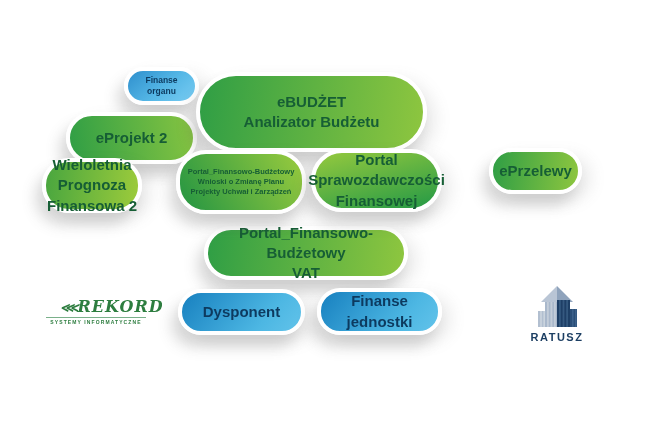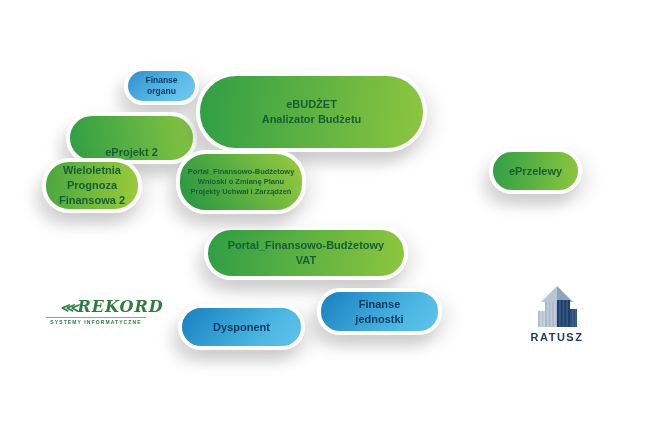--- a/index.html
+++ b/index.html
@@ -4,44 +4,44 @@
 <style>
   html,body{margin:0;padding:0;background:#fff;}
   .canvas{
     position:relative;width:650px;height:434px;background:#ffffff;overflow:hidden;
     font-family:"Liberation Sans",sans-serif;
   }
   
   .node{
     position:absolute;box-sizing:border-box;border:4px solid #ffffff;
     display:flex;align-items:center;justify-content:center;text-align:center;
-    font-weight:bold;font-size:11px;color:#165e35;
+    font-weight:bold;font-size:15px;color:#165e35;
     box-shadow:-7px 12px 14px rgba(90,90,90,.22), 9px 7px 16px rgba(110,110,110,.14);
   }
   .node span{white-space:pre-line;line-height:1.35;}
   .blue-text{color:#0d3a5f;}
   
   .grad-a{background:linear-gradient(97deg,#2f9e45 0%,#8ec63f 100%);}
   .grad-b{background:linear-gradient(60deg,#2f9a42 10%,#93c83e 95%);}
   .grad-c{background:linear-gradient(165deg,#95c93e 0%,#2f9e45 90%);}
-  .grad-d{background:linear-gradient(80deg,#2f9e45 0%,#86c441 100%);align-items:flex-end;}
+  .grad-d{background:linear-gradient(80deg,#2f9e45 0%,#86c441 100%);}
   .grad-e{background:linear-gradient(95deg,#49a63f 0%,#9ccb3b 100%);}
   .grad-blue{background:linear-gradient(130deg,#1b84c2 5%,#4db7e3 70%,#62c3ea 100%);}
   .grad-blue-light{background:linear-gradient(140deg,#2e8fcd 0%,#55b7e6 55%,#79ccf2 100%);}
   
   .n-finanse-organu {left:124px;top:67px;width:75px;height:38px;border-radius:19px;z-index:1;font-size:8.5px;}
   .n-ebudzet        {left:196px;top:72px;width:231px;height:80px;border-radius:42px;z-index:2;}
   .n-eprojekt2      {left:66px; top:112px;width:131px;height:52px;border-radius:26px;z-index:1;}
   .n-wieloletnia    {left:42px; top:158px;width:100px;height:55px;border-radius:27px;z-index:3;}
   .n-pfb-wnioski    {left:176px;top:150px;width:130px;height:64px;border-radius:30px;z-index:4;font-size:7.5px;}
   .n-sprawozdawczosc{left:311px;top:149px;width:131px;height:63px;border-radius:31px;z-index:4;}
   .n-wnioski-srodki {left:421px;top:110px;width:124px;height:50px;border-radius:25px;z-index:3;}
   .n-eprzelewy      {left:489px;top:148px;width:93px;height:46px;border-radius:23px;z-index:3;}
   .n-pfb-vat        {left:204px;top:226px;width:204px;height:54px;border-radius:27px;z-index:2;}
-  .n-dysponent      {left:178px;top:304px;width:127px;height:46px;border-radius:23px;z-index:2;}
+  .n-dysponent      {left:178px;top:289px;width:127px;height:46px;border-radius:23px;z-index:2;}
   .n-finanse-jednostki{left:317px;top:288px;width:125px;height:47px;border-radius:23px;z-index:2;}
   
   .rekord{position:absolute;left:46px;top:299px;width:100px;text-align:center;color:#2d7d3f;}
   .rekord-name{
     font-family:"DejaVu Serif",serif;font-style:italic;font-weight:bold;
     font-size:16px;letter-spacing:1px;line-height:1;white-space:nowrap;margin-left:14px;
   }
   .rekord-arrows{font-size:13px;margin-right:1px;letter-spacing:-2px;}
   .rekord-tagline{
     margin-top:2px;font-size:5px;letter-spacing:1.1px;font-weight:bold;
@@ -77,20 +77,25 @@
 Prognoza
 Finansowa 2</span>
   </div>
 
   <div class="node grad-b n-pfb-wnioski">
     <span>Portal_Finansowo-Budżetowy
 Wnioski o Zmianę Planu
 Projekty Uchwał i Zarządzeń</span>
   </div>
 
+  <div class="node grad-c n-sprawozdawczosc">
+    <span>Portal
+Sprawozdawczości
+Finansowej</span>
+  </div>
 
 
   <div class="node grad-a n-eprzelewy">
     <span>ePrzelewy</span>
   </div>
 
   <div class="node grad-a n-pfb-vat">
     <span>Portal_Finansowo-Budżetowy
 VAT</span>
   </div>

